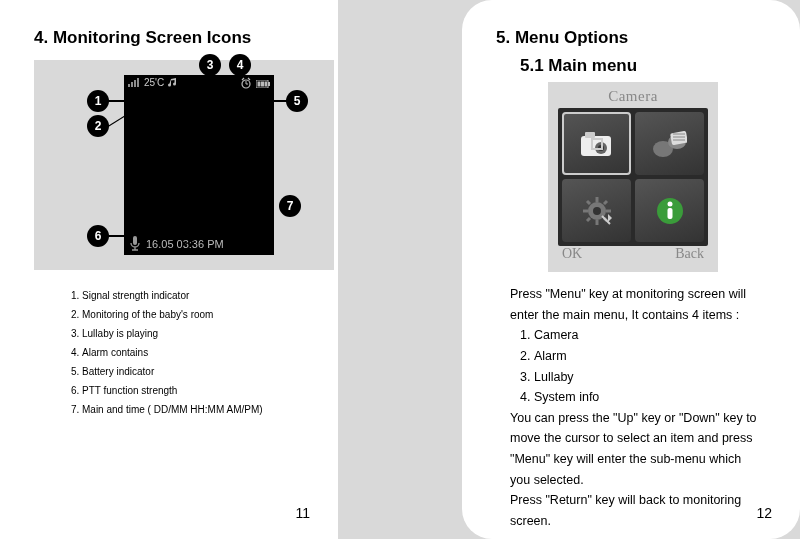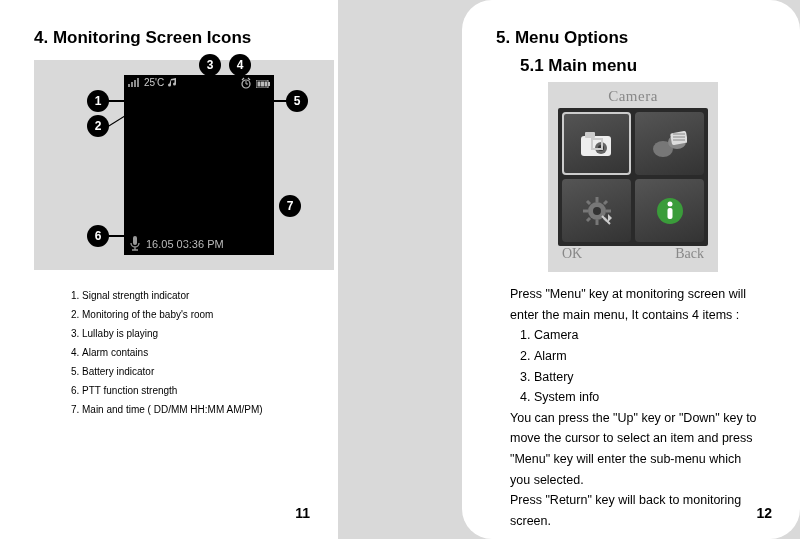--- a/index.html
+++ b/index.html
@@ -31,21 +31,21 @@
     font-size: 17px;
     font-weight: bold;
     margin-top: 6px;
     margin-left: 24px;
     margin-bottom: 6px;
   }
   .page-number {
     position: absolute;
     bottom: 18px;
     right: 28px;
-    font-weight: bold;
+    font-weight: normal;
     font-size: 14px;
   }
   
   .diagram-area {
     width: 300px;
     height: 210px;
     margin: 12px auto 16px auto;
     background: #d9d9d9;
     position: relative;
   }
@@ -312,20 +312,20 @@
     <div class="menu-bottom-row">
       <span>OK</span>
       <span>Back</span>
     </div>
   </div>
 
   <p class="body-text">Press "Menu" key at monitoring screen will enter the main menu, It contains 4 items :</p>
   <ol class="menu-items">
     <li>Camera</li>
     <li>Alarm</li>
-    <li>Battery</li>
+    <li>Lullaby</li>
     <li>System info</li>
   </ol>
   <p class="body-text">You can press the "Up" key or "Down" key to move the cursor to select an item and press "Menu" key will enter the sub-menu which you selected.</p>
   <p class="body-text">Press "Return" key will back to monitoring screen.</p>
 
   <div class="page-number">12</div>
 </div>
 
 </body></html>

